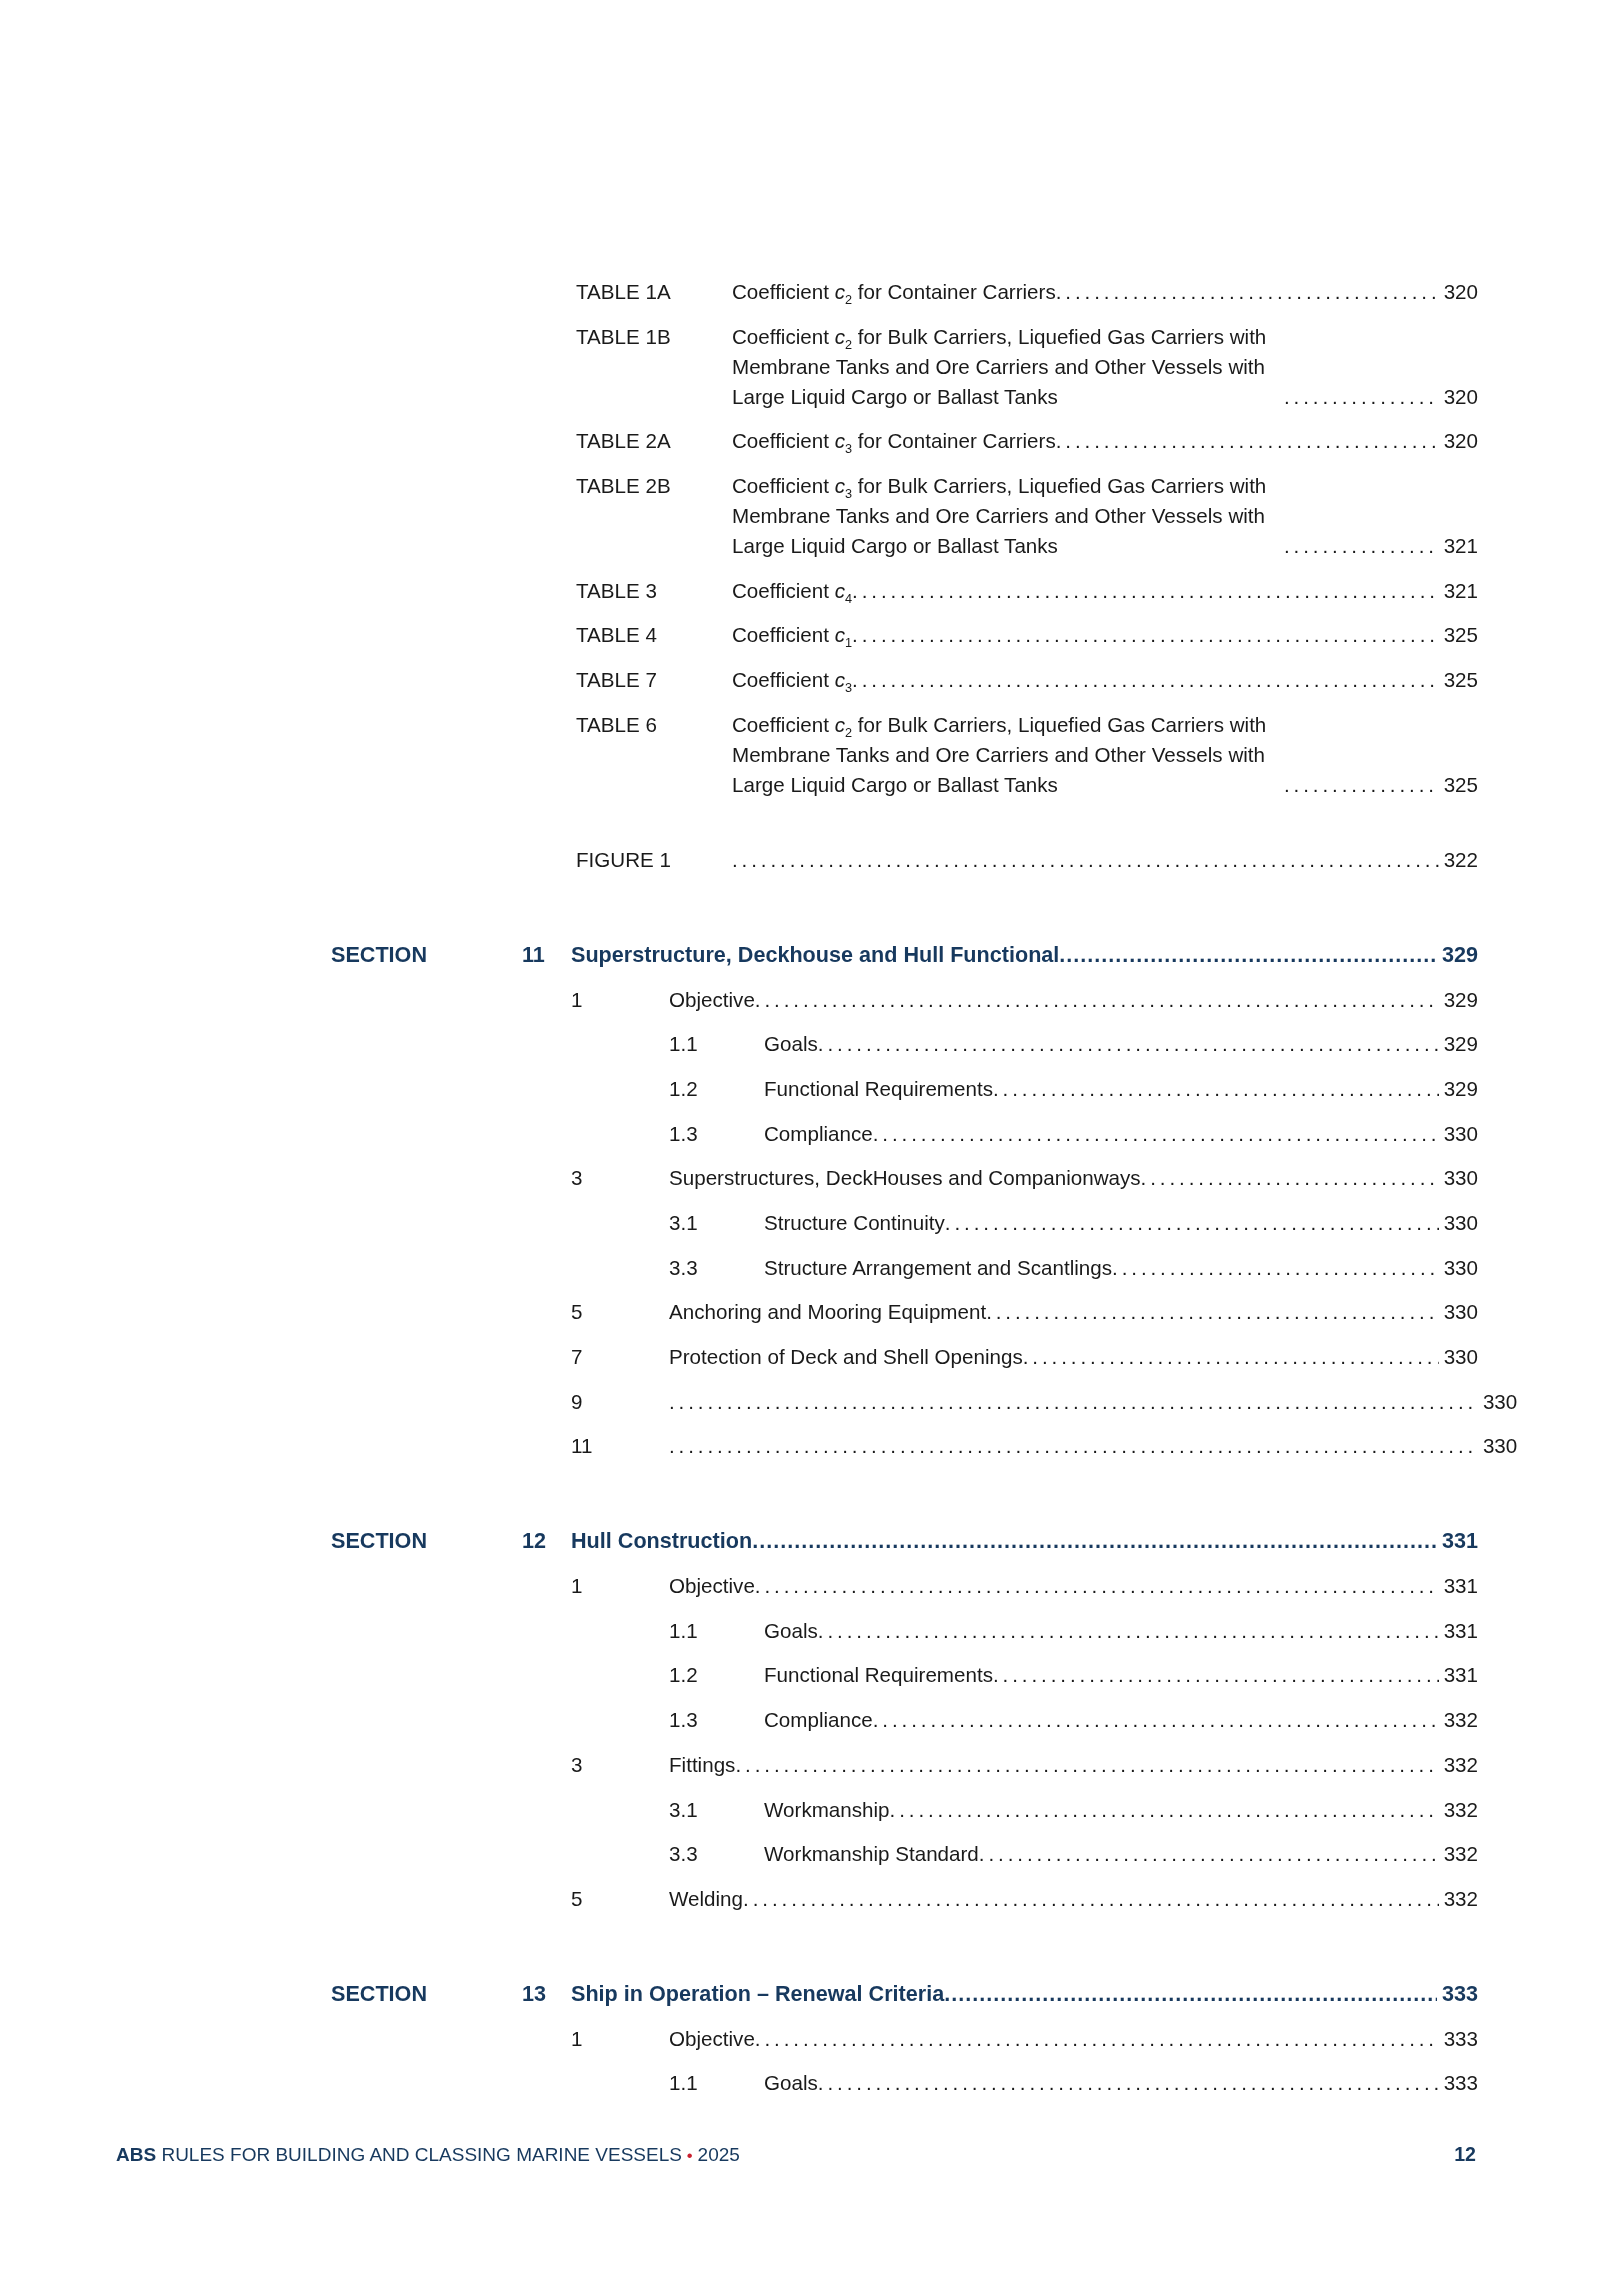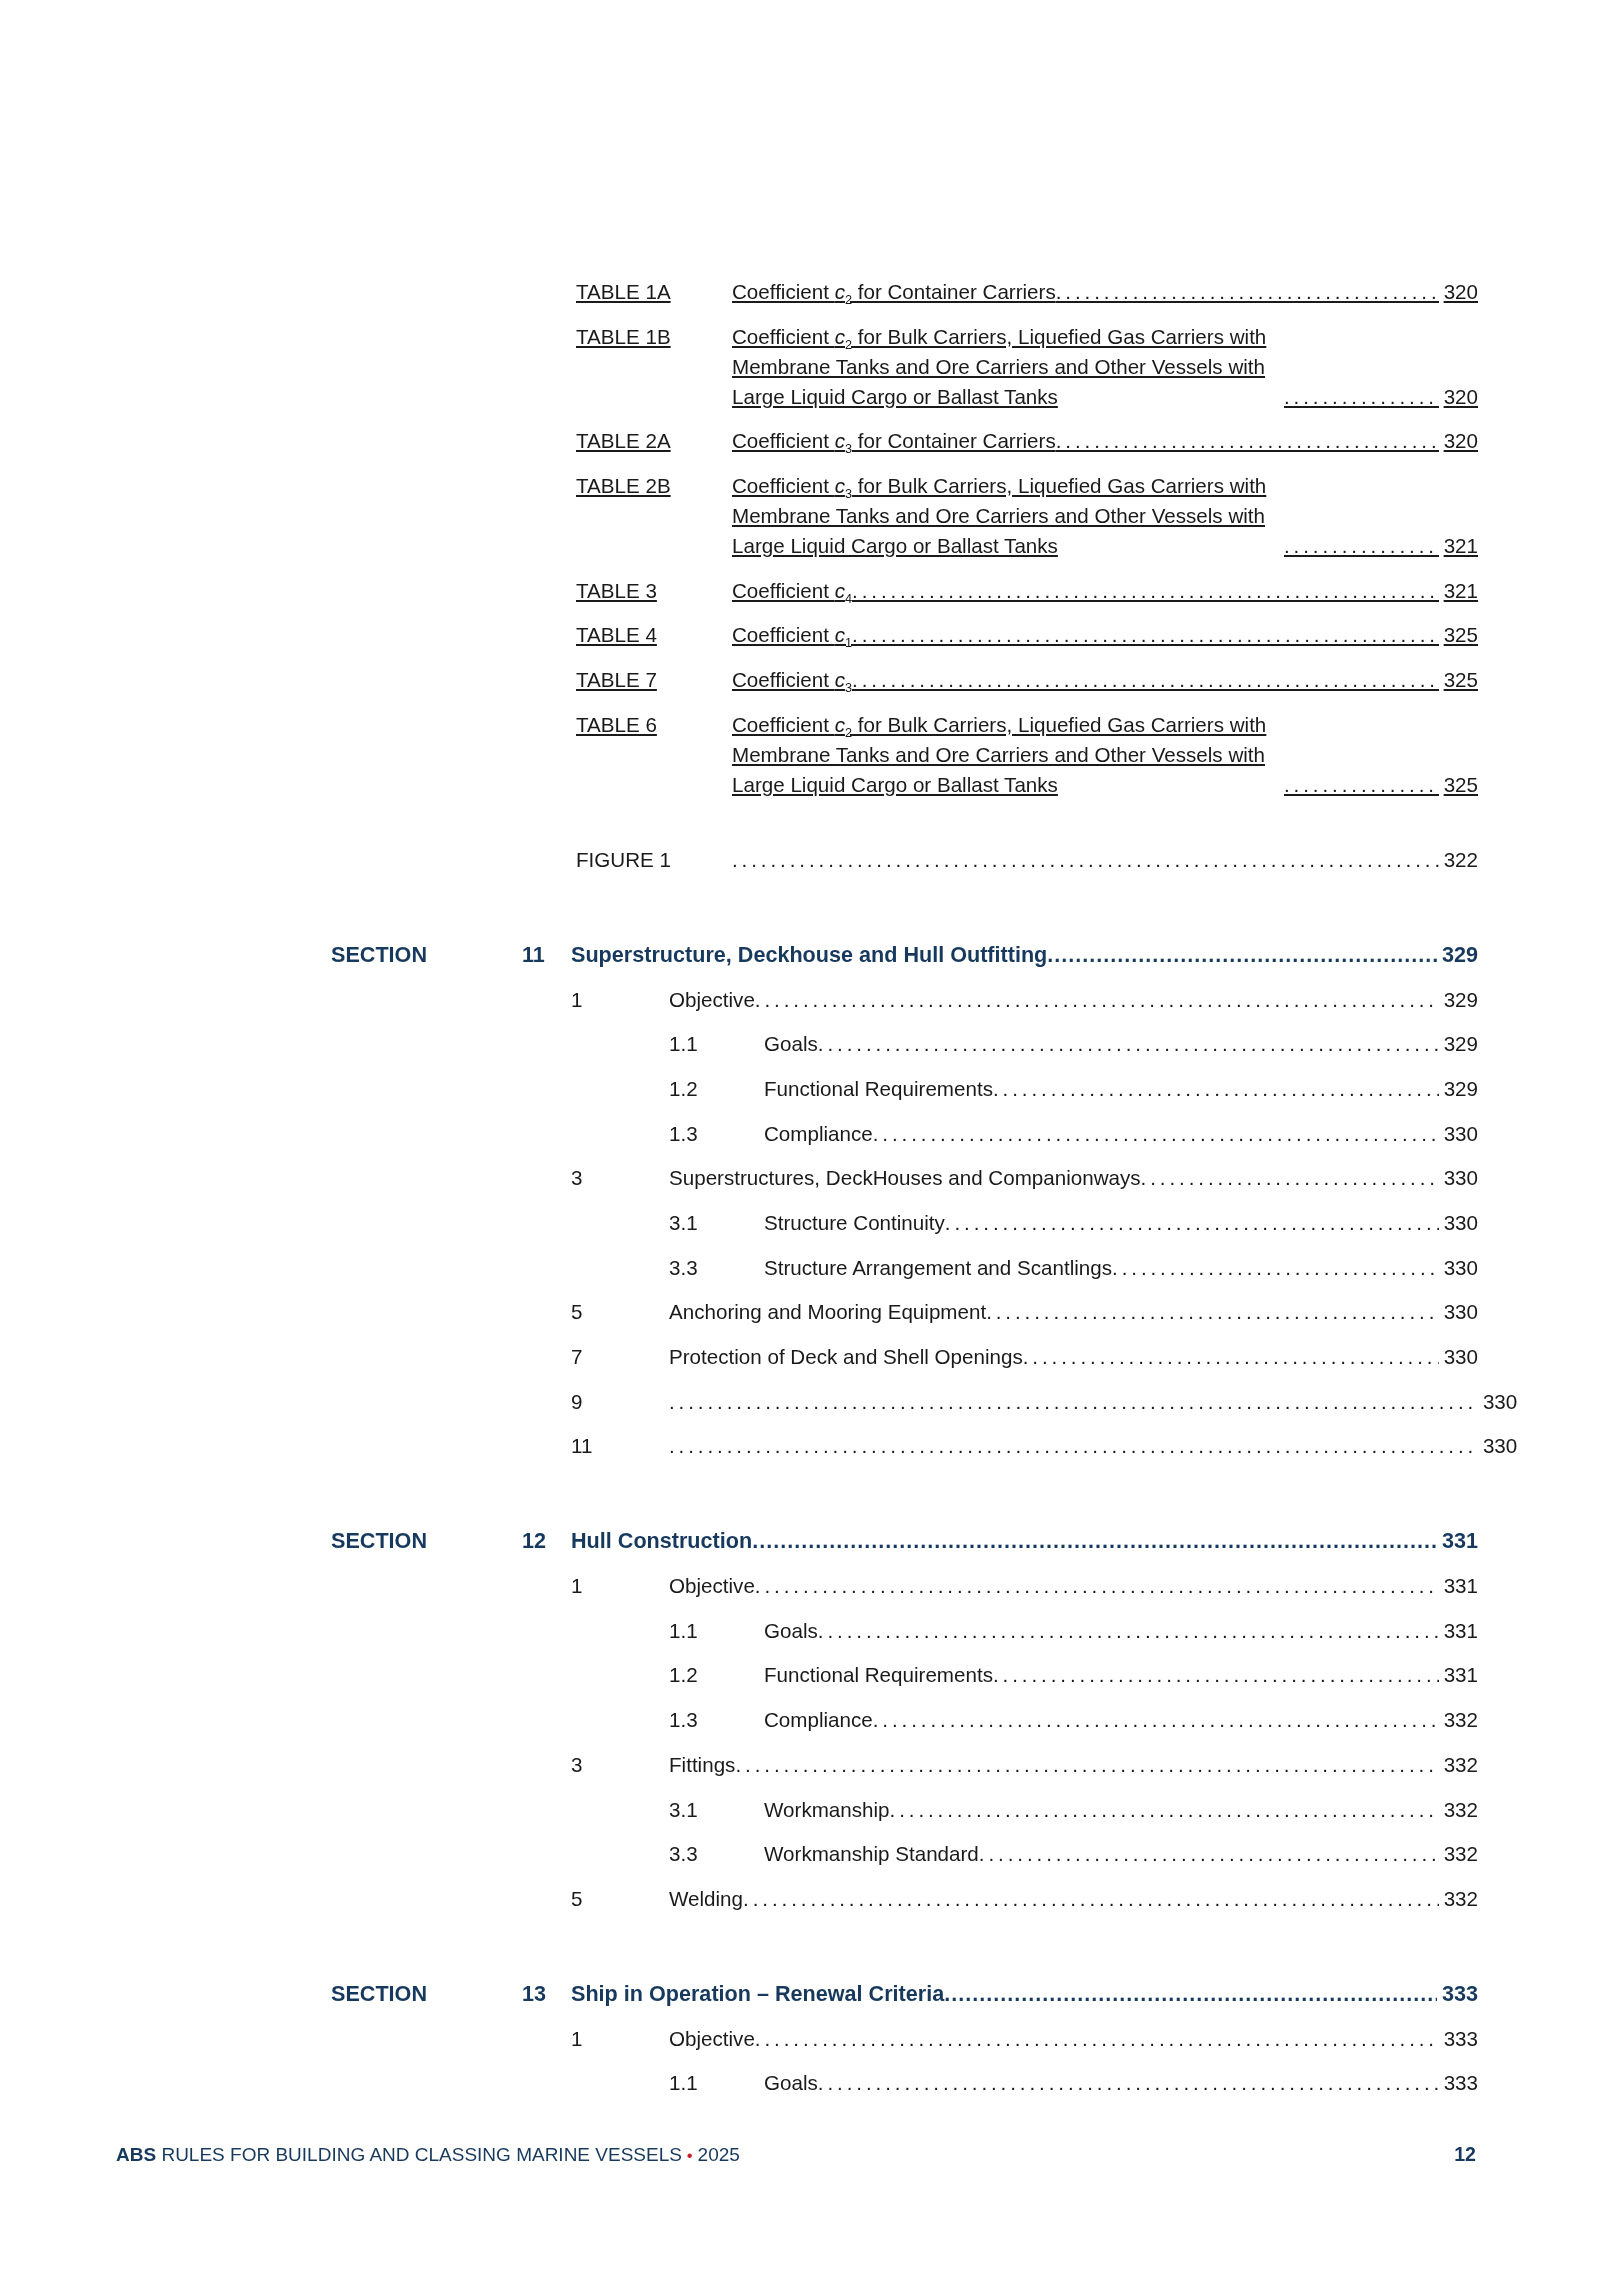--- a/index.html
+++ b/index.html
@@ -32,21 +32,21 @@
     letter-spacing:3.9px;
     align-self:end;
     min-width:0;
   }
   .page-num{
     align-self:end;
     padding-left:4.9px;
     text-align:right;
   }
   
-  .row-table{grid-template-columns:156px auto minmax(0,1fr) auto;padding-left:245px;text-decoration:underline;}
+  .row-table{grid-template-columns:156px auto minmax(0,1fr) auto;padding-left:245px;}
   .row-table .title{max-width:552px;}
   .row-fig{grid-template-columns:156px minmax(0,1fr) auto;padding-left:245px;margin-top:45px;}
   
   .row-sec{
     grid-template-columns:191px 49px auto minmax(0,1fr) auto;
     color:#17395e;
     font-weight:700;
     font-size:21.6px;
     margin-top:65px;
   }
@@ -139,21 +139,21 @@
 
     <div class="row row-fig">
       <span class="label">FIGURE 1</span>
       <span class="leader">............................................................................................................................................................................................................................................................................................................</span>
       <span class="page-num">322</span>
     </div>
 
     <div class="row row-sec">
       <span class="label">SECTION</span>
       <span class="num">11</span>
-      <span class="title">Superstructure, Deckhouse and Hull Outfitting</span>
+      <span class="title">Superstructure, Deckhouse and Hull Functional</span>
       <span class="leader">............................................................................................................................................................................................................................................................................................................</span>
       <span class="page-num">329</span>
     </div>
 
     <div class="row row-item">
       <span class="num">1</span>
       <span class="title">Objective</span>
       <span class="leader">............................................................................................................................................................................................................................................................................................................</span>
       <span class="page-num">329</span>
     </div>

